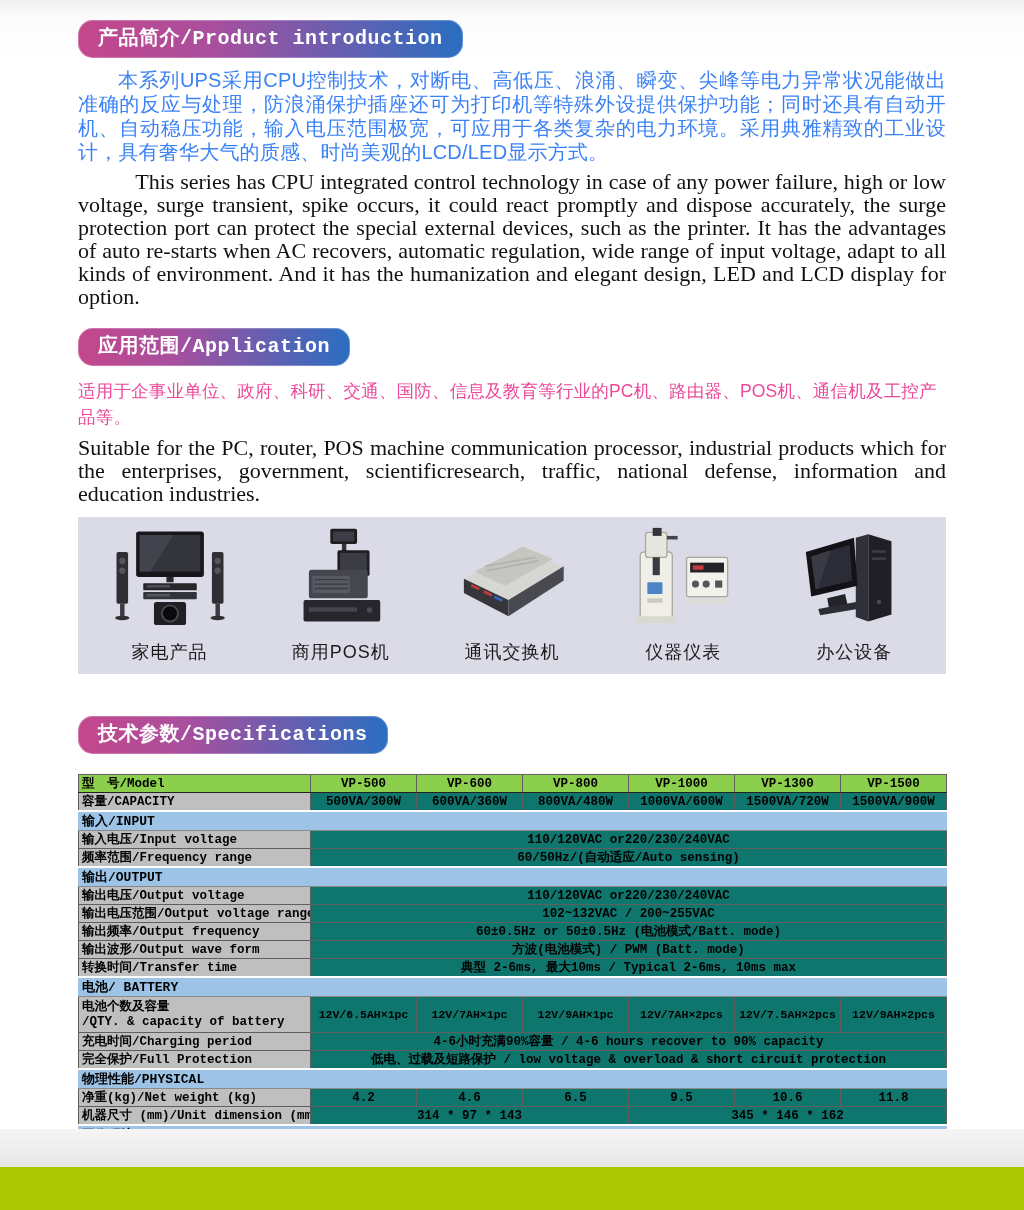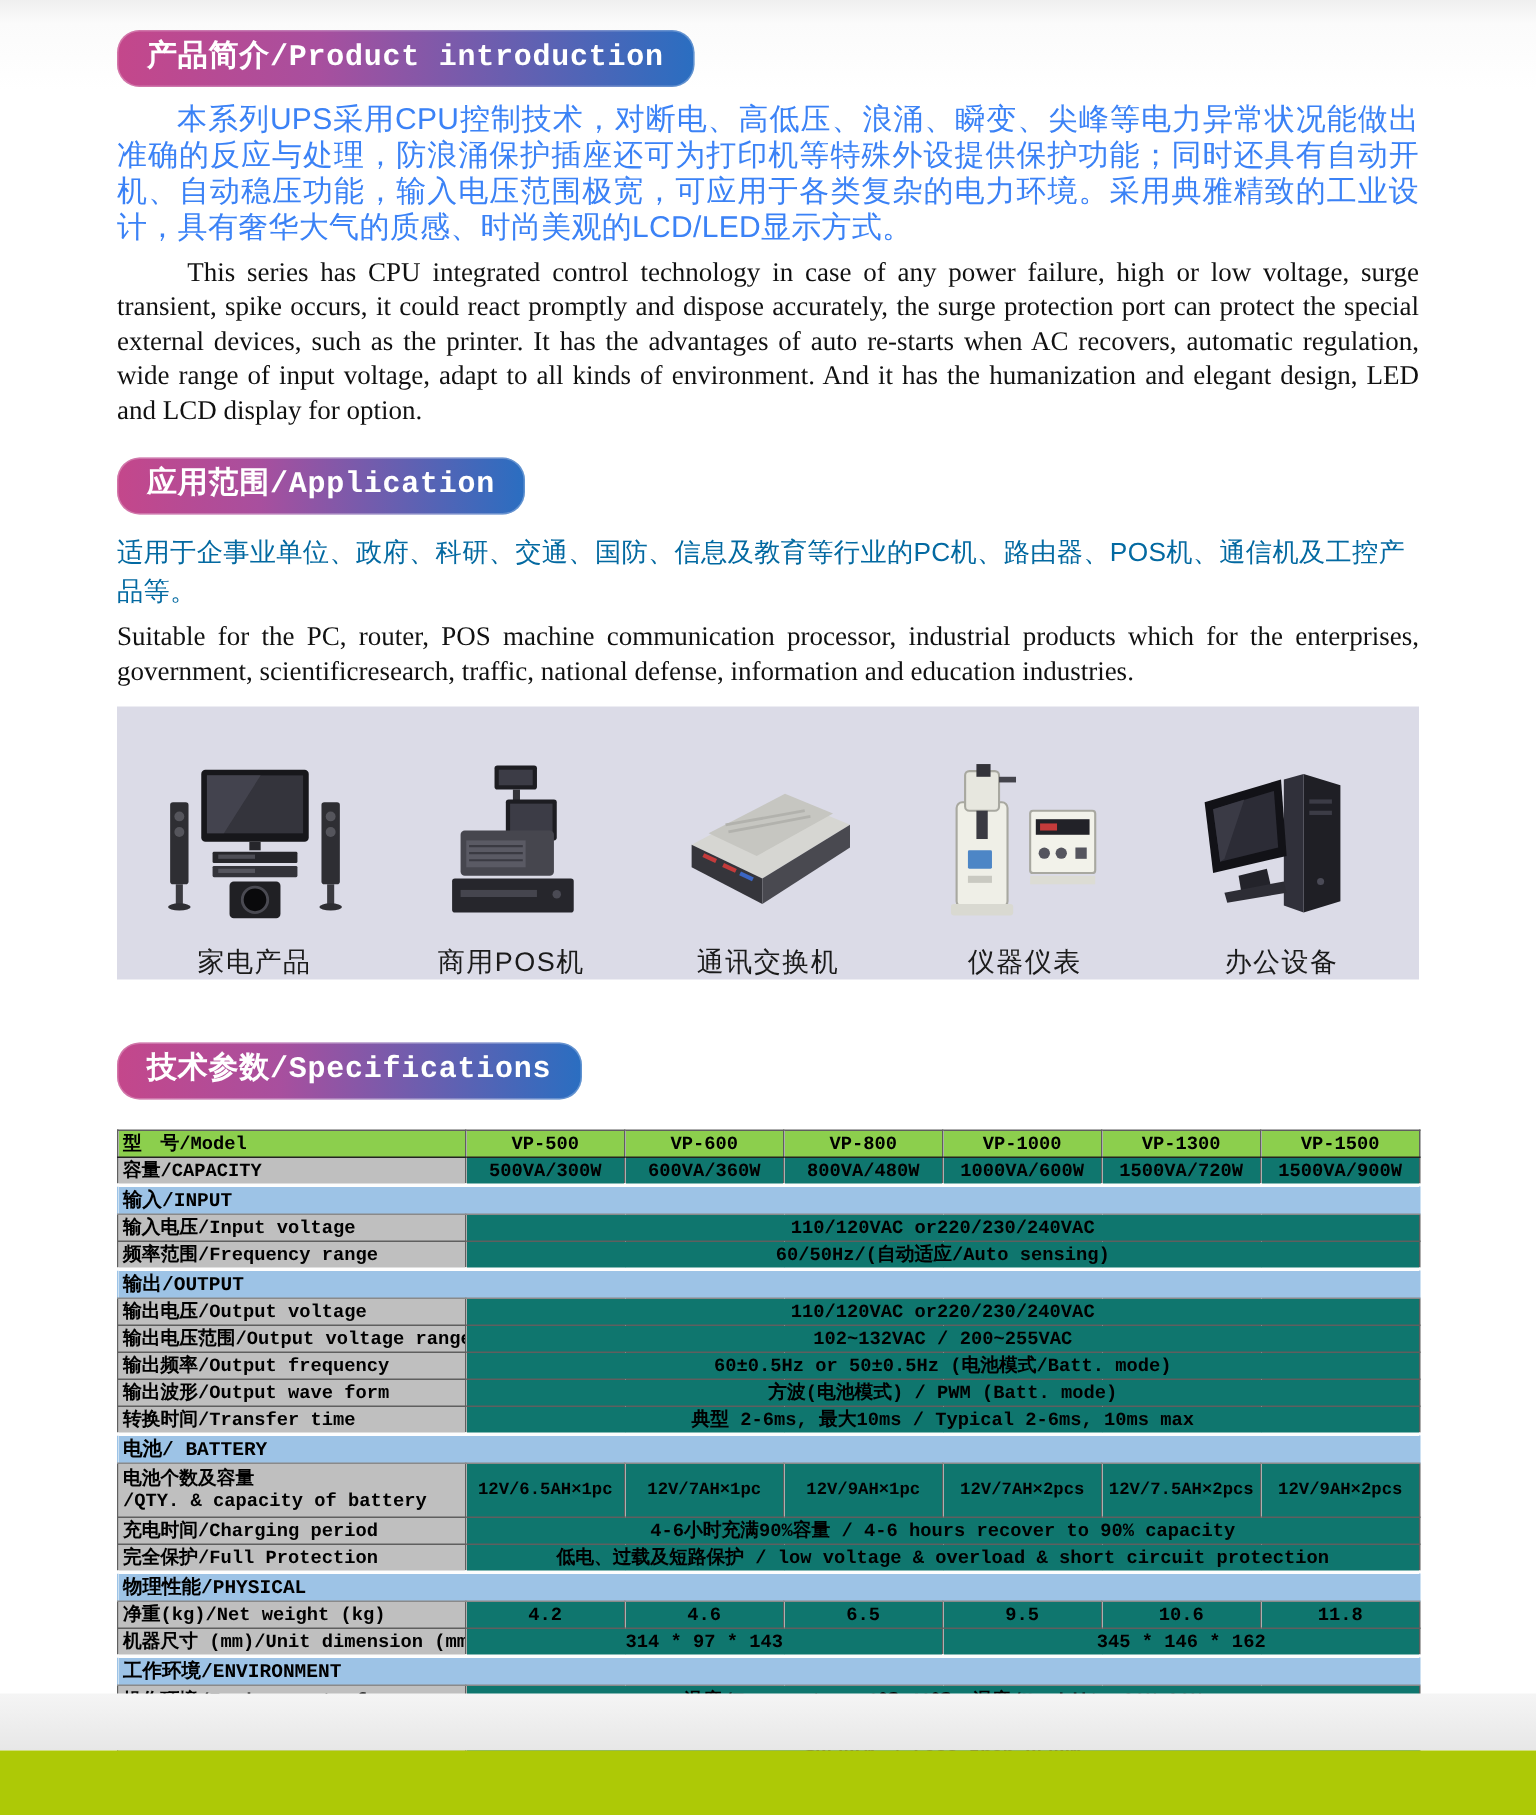--- a/index.html
+++ b/index.html
@@ -37,37 +37,37 @@
     font-family:Liberation Mono, monospace;
   }
   .cn-para{
     margin-top:10px;
     font-size:20px;line-height:24px;color:#3b82f6;
     text-align:justify;text-indent:2em;
     letter-spacing:.2px;
   }
   .cn-line{
     margin-top:12px;
-    font-size:17.5px;line-height:26px;color:#0369a1;
+    font-size:17.5px;line-height:26px;color:#ec4899;
     letter-spacing:.2px;
   }
   .en-para{
     margin-top:6px;
     font-family:"Liberation Serif","DejaVu Serif",serif;
-    font-size:18px;line-height:23px;color:#111;
+    font-size:22px;line-height:23px;color:#111;
     text-align:justify;
   }
   .en-para.indent{text-indent:2.6em;}
   
   .products-band{
     margin-top:12px;
-    height:182px;
+    height:157px;
     background:var(--band-bg);
     display:flex;align-items:stretch;justify-content:space-around;
-    padding:10px 6px 0 6px;
+    padding:10px 6px 10px 6px;
   }
   .product-item{
     width:170px;display:flex;flex-direction:column;align-items:center;justify-content:flex-end;
   }
   .product-item svg{width:132px;height:116px;display:block;}
   .product-label{
     margin-top:6px;
     font-size:18px;color:#1b1b1b;letter-spacing:1px;font-weight:500;
   }
   

